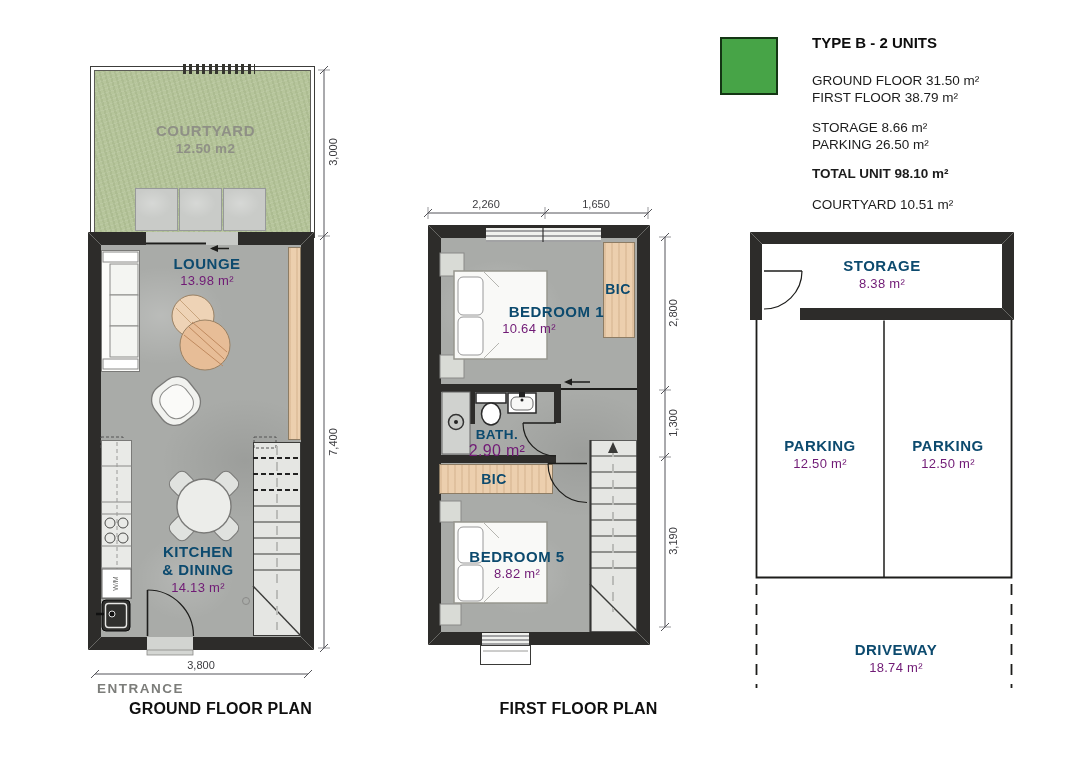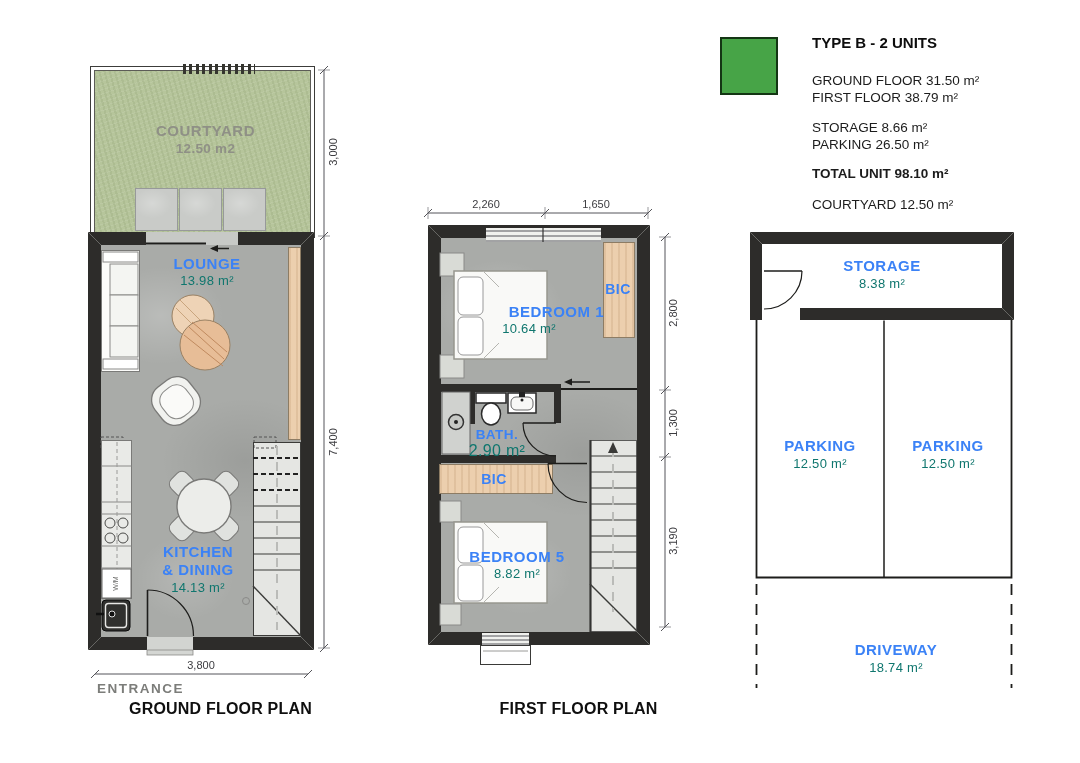--- a/index.html
+++ b/index.html
@@ -19,23 +19,23 @@
     border:1px solid #5c5c57;}
   .wood{background-color:#eccfae;
     background-image:repeating-linear-gradient(90deg, rgba(150,105,60,.14) 0 2px, rgba(0,0,0,0) 2px 7px);
     border:1px solid #8d7c64;box-sizing:border-box;}
   .stairfloor{background:#e5e6e3;}
   .paver{background:#c9cbc8;border:1px solid #97999a;box-sizing:border-box;
     background-image:radial-gradient(ellipse 26px 20px at 40% 35%, rgba(255,255,255,.25), rgba(255,255,255,0) 75%);}
   .fence{background-image:repeating-linear-gradient(90deg,#35352f 0 3px, rgba(0,0,0,0) 3px 6.5px);}
   .opening{background:#c7c9c6;}
   .room-name{position:absolute;text-align:center;font-weight:bold;font-size:15px;
-    color:#3b82f6;letter-spacing:.5px;}
+    color:#0c4a6e;letter-spacing:.5px;}
   .room-area{position:absolute;text-align:center;font-weight:normal;font-size:13px;
-    color:#0f766e;letter-spacing:.3px;}
+    color:#701a75;letter-spacing:.3px;}
   .sm{font-size:13.5px;}
   .plan-title{position:absolute;text-align:center;font-weight:bold;font-size:16px;
     color:#0f0f0f;letter-spacing:.2px;}
   .entrance{position:absolute;font-weight:bold;font-size:13.5px;color:#7c7d7a;letter-spacing:1.5px;}
   .dim{position:absolute;font-size:11px;color:#3c3c40;text-align:center;}
   .dim-v{width:60px;height:14px;display:flex;align-items:center;justify-content:center;transform:rotate(-90deg);}
   .legend-title{position:absolute;font-weight:bold;font-size:15px;color:#0d0d0d;}
   .legend-line{position:absolute;font-size:13.5px;color:#1c1c1c;}
   .legend-line.bold{font-weight:bold;}
   .swatch{position:absolute;border:2px solid #143614;box-sizing:border-box;}
@@ -235,21 +235,21 @@
     </g>
   </svg>
 
   <div class="swatch" style="left:720px;top:37px;width:58px;height:58px;background:#47a447;"></div>
   <div class="legend-title" style="left:812px;top:34px;">TYPE B - 2 UNITS</div>
   <div class="legend-line" style="left:812px;top:73px;">GROUND FLOOR  31.50 m²</div>
   <div class="legend-line" style="left:812px;top:90px;">FIRST FLOOR 38.79 m²</div>
   <div class="legend-line" style="left:812px;top:120px;">STORAGE 8.66 m²</div>
   <div class="legend-line" style="left:812px;top:137px;">PARKING 26.50 m²</div>
   <div class="legend-line bold" style="left:812px;top:166px;">TOTAL UNIT 98.10 m²</div>
-  <div class="legend-line" style="left:812px;top:197px;">COURTYARD 12.50 m²</div>
+  <div class="legend-line" style="left:812px;top:197px;">COURTYARD 10.51 m²</div>
 
   <div class="room-name" style="left:118px;top:122px;width:175px;color:#8f9086;">COURTYARD</div>
   <div class="room-area sm" style="left:118px;top:141px;width:175px;font-weight:bold;color:#8f9086;">12.50 m2</div>
   <div class="room-name" style="left:132px;top:255px;width:150px;">LOUNGE</div>
   <div class="room-area" style="left:132px;top:273px;width:150px;">13.98 m²</div>
   <div class="room-name" style="left:123px;top:543px;width:150px;">KITCHEN</div>
   <div class="room-name" style="left:123px;top:561px;width:150px;">&amp; DINING</div>
   <div class="room-area" style="left:123px;top:580px;width:150px;">14.13 m²</div>
   <div class="wm-label" style="left:108px;top:580px;">W/M</div>
   <div class="dim dim-v" style="left:303px;top:145px;">3,000</div>

